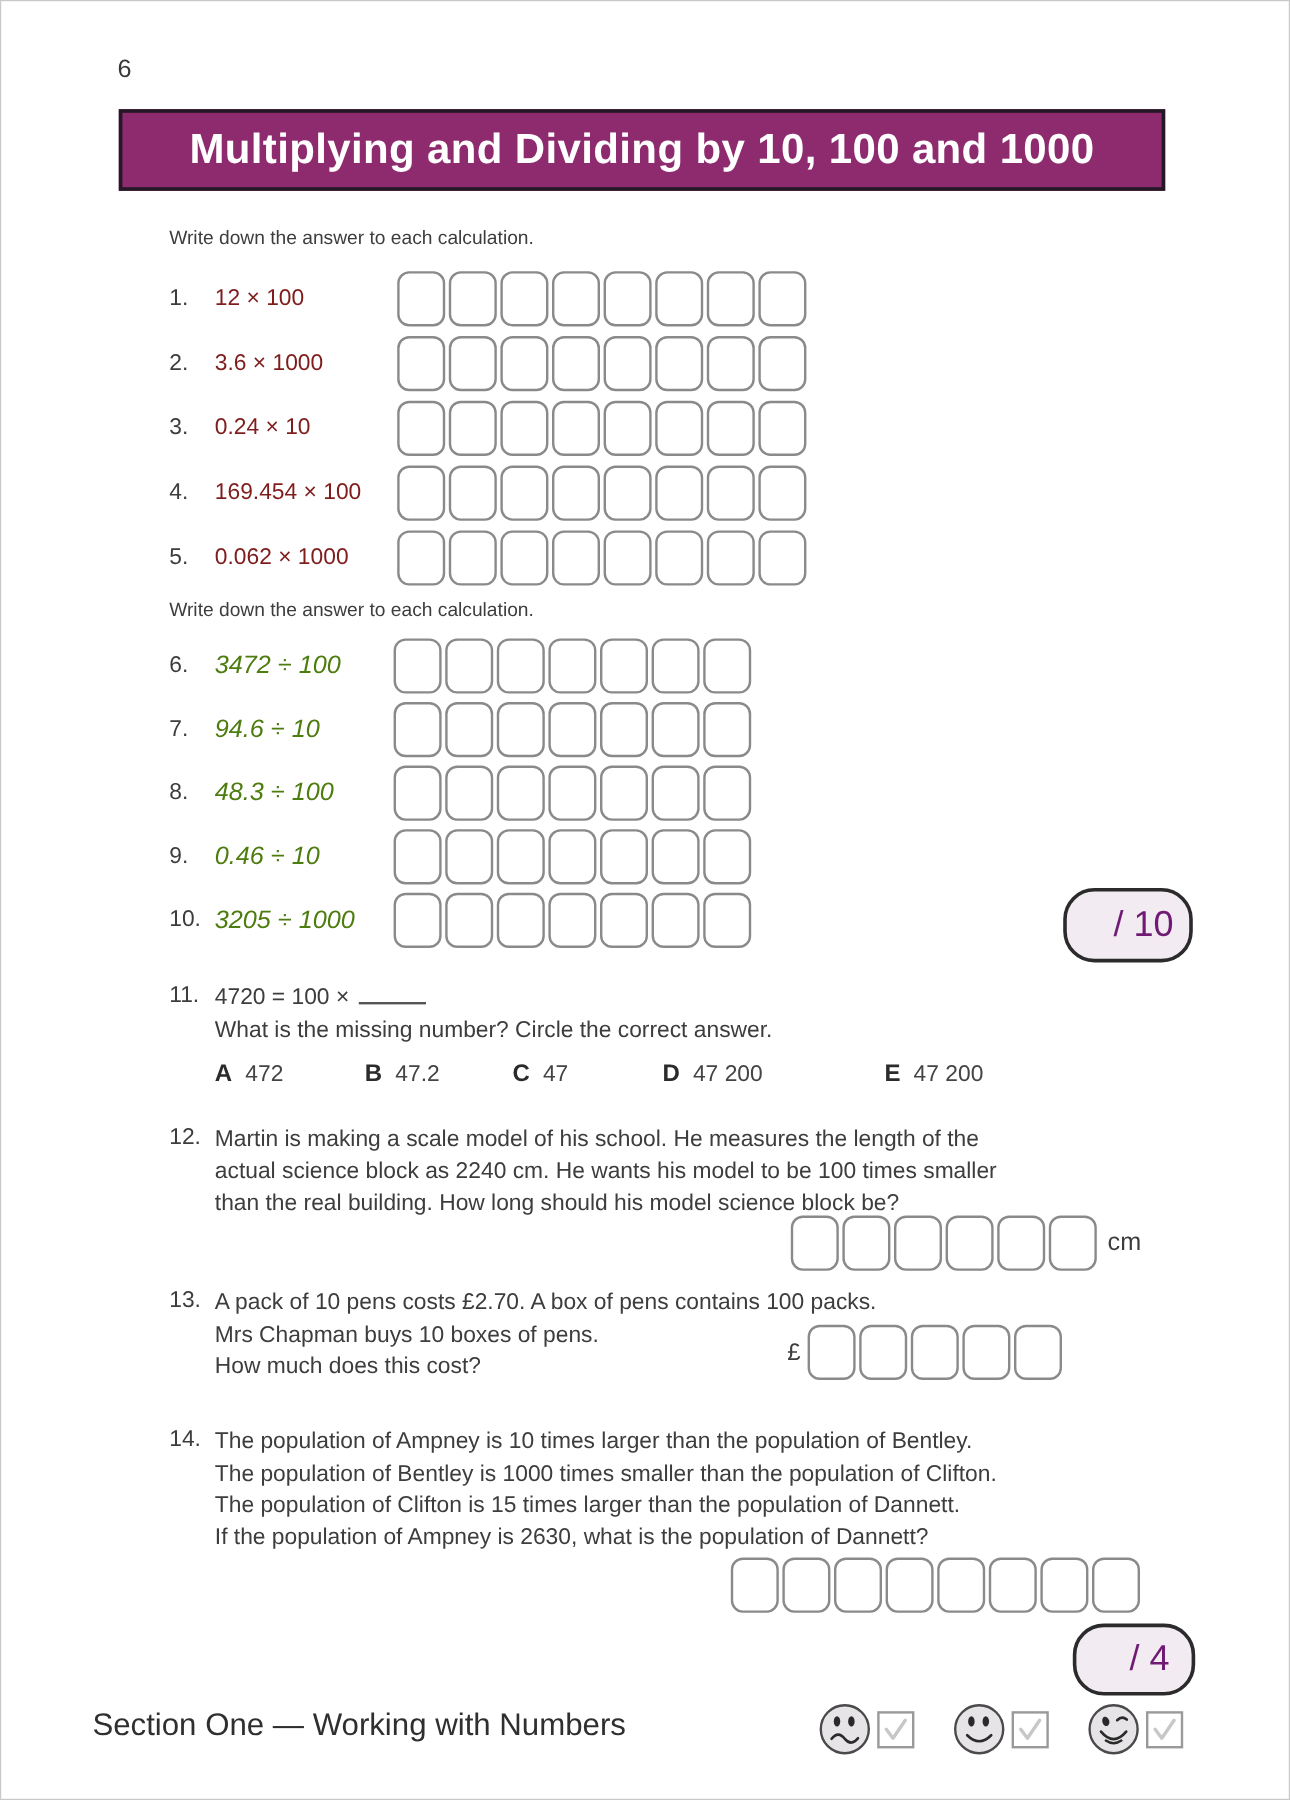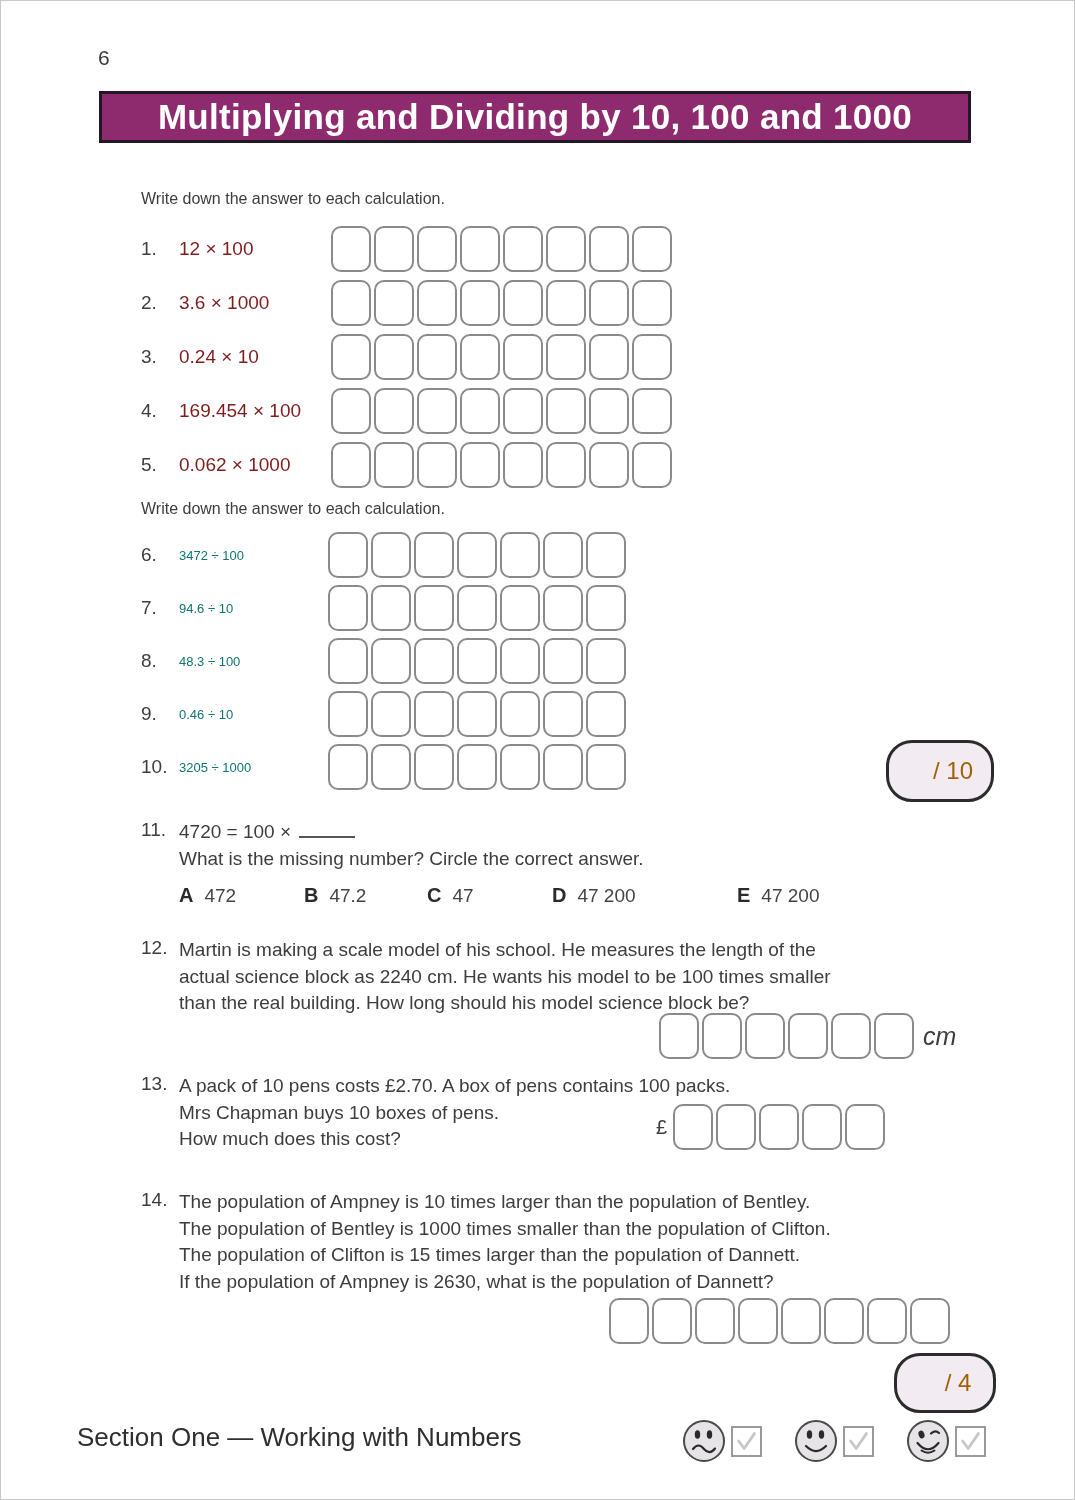--- a/index.html
+++ b/index.html
@@ -4,56 +4,56 @@
 <style>
   * { margin:0; padding:0; box-sizing:border-box; }
   html,body { background:#fff; }
   body { font-family:"Liberation Sans", sans-serif; }
   .page {
     position:relative; width:1075px; height:1500px; background:#ffffff;
     color:#3d3d3d; overflow:hidden; border:1px solid #c9c9c9;
   }
   .page-number { position:absolute; left:97px; top:45px; font-size:21px; color:#3a3a3a; }
   .banner {
-    position:absolute; left:98px; top:90px; width:872px; height:52px;
+    position:absolute; left:98px; top:90px; width:872px; height:68px;
     background:#8e2a6e; border:3px solid #241726;
     display:flex; align-items:center; justify-content:center;
   }
   .banner-title { color:#ffffff; font-weight:700; font-size:35px; letter-spacing:0.3px; }
   .instruction { position:absolute; left:140px; font-size:16px; color:#3d3d3d; }
   .qlist { position:absolute; left:140px; display:flex; flex-direction:column; }
   .qlist-a { top:225px; gap:8px; }
   .qlist-b { top:531px; gap:7px; }
   .q-row { display:flex; align-items:center; height:46px; }
   .q-num { width:38px; font-size:19px; color:#3d3d3d; flex:0 0 auto; }
   .qlist-a .q-expr { width:152px; font-size:19px; color:#7f1d1d; flex:0 0 auto; }
-  .qlist-b .q-expr { width:149px; font-size:13px; color:#0f766e; flex:0 0 auto; }
+  .qlist-b .q-expr { width:149px; font-size:21px; color:#4d7c0f; flex:0 0 auto;font-style:italic; }
   .boxes { display:flex; }
   .abox {
     width:40px; height:46px; border:2px solid #8a8a8a; border-radius:10px;
     background:#fff; margin-right:3px; flex:0 0 auto;
   }
   .score-box {
     position:absolute; background:#f2ebf1; border:3px solid #2b2b2b; border-radius:26px;
     display:flex; align-items:center; justify-content:center;
-    font-size:24px; color:#a16207;
+    font-size:30px; color:#701a75;
   }
   .score-box span { padding-left:26px; }
   .score-1 { left:885px; top:739px; width:108px; height:62px; }
   .score-2 { left:893px; top:1352px; width:102px; height:60px; }
   .wordq { position:absolute; left:140px; display:flex; }
   .wordq .q-body { font-size:19px; line-height:26.5px; color:#3d3d3d; }
   .blank { display:inline-block; width:56px; border-bottom:2px solid #555; height:18px; margin-left:8px; }
   .options { display:flex; margin-top:10px; align-items:baseline; }
   .opt { display:flex; align-items:baseline; }
   .opt-letter { font-weight:700; color:#2b2b2b; font-size:20px; margin-right:11px; }
   .opt-value { font-size:19px; color:#444; }
   .opt-a { width:125px; } .opt-b { width:123px; } .opt-c { width:125px; } .opt-d { width:185px; }
   .answer-strip { position:absolute; display:flex; align-items:center; }
-  .unit { font-size:25px; color:#3d3d3d; margin-left:6px;font-style:italic; }
+  .unit { font-size:21px; color:#3d3d3d; margin-left:6px; }
   .currency { font-size:20px; color:#3d3d3d; margin-right:6px; }
   .footer-title { position:absolute; left:76px; top:1421px; font-size:26px; color:#2f2f2f; }
   .ratings { position:absolute; left:681px; top:1418px; display:flex; align-items:center; gap:32px; }
   .rating-pair { display:flex; align-items:center; gap:5px; }
   .checkbox {
     width:31px; height:31px; border:2px solid #9a9a9a; background:#fff;
     display:flex; align-items:center; justify-content:center;
   }
 </style>
 </head>

